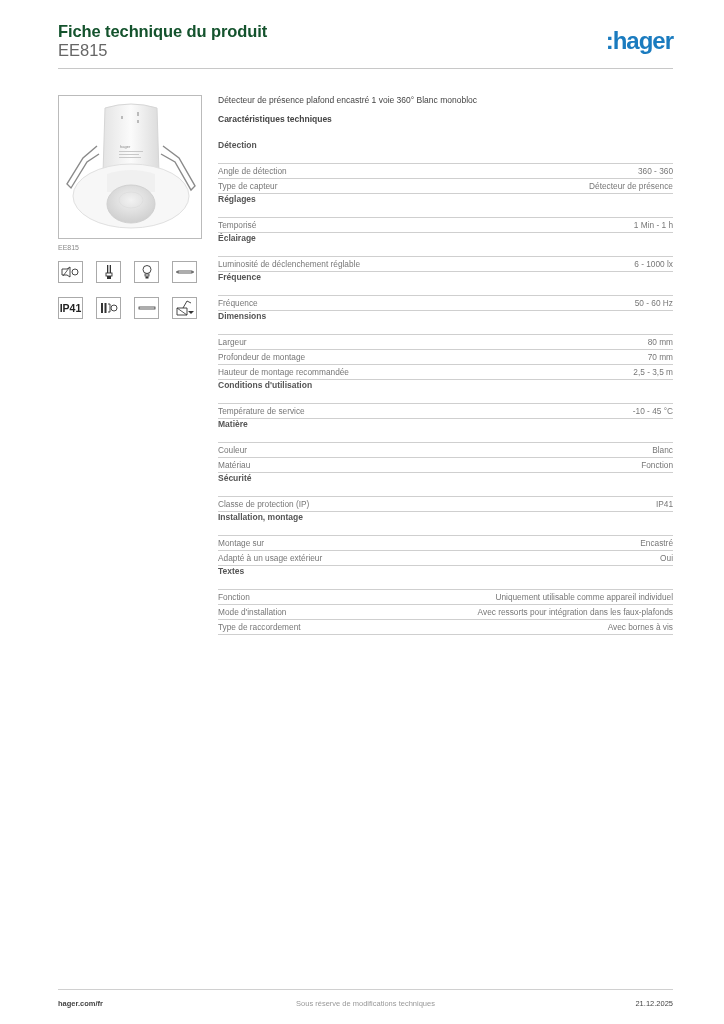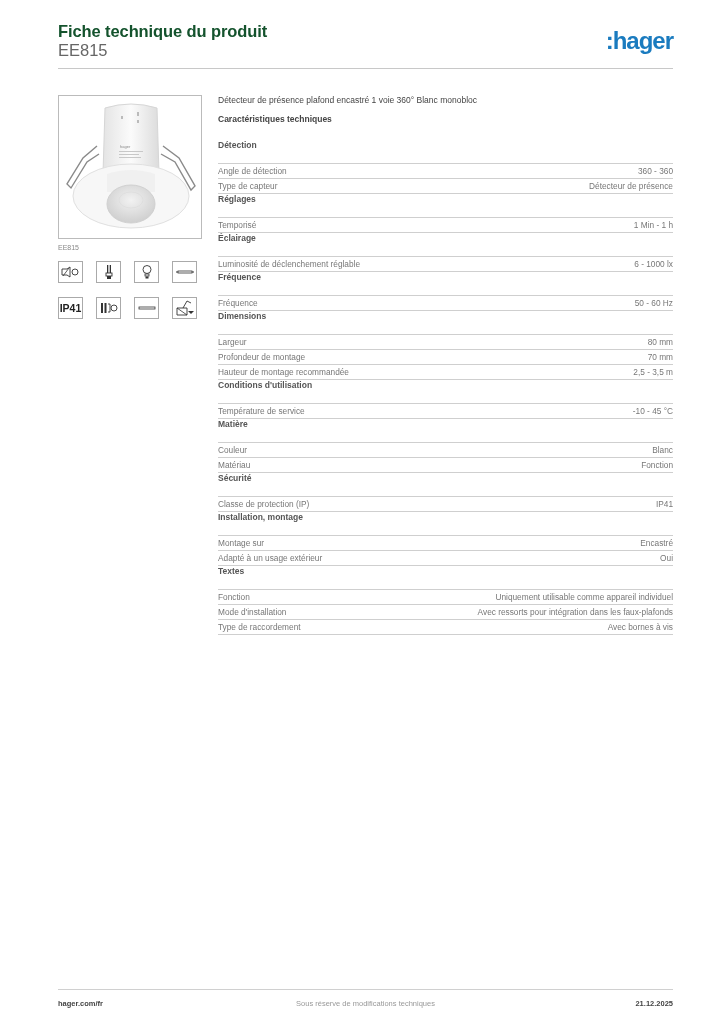--- a/index.html
+++ b/index.html
@@ -27,21 +27,21 @@
   .group.first { margin-top: 15px; }
   .group-title { font-size: 8.5px; font-weight: bold; color: #555; height: 11px; line-height: 11px; border-bottom: 1px solid #cfcfcf; padding-bottom: 12px; box-sizing: content-box; }
   .row { display: flex; justify-content: space-between; align-items: center; height: 15px; border-bottom: 1px solid #cfcfcf; font-size: 8.3px; color: #777; }
   .row .lbl { white-space: nowrap; }
   .row .val { white-space: nowrap; text-align: right; }
 
   .footer-rule { position: absolute; left: 58px; top: 989px; width: 615px; height: 1px; background: #d0d0d0; }
   .footer { position: absolute; left: 58px; top: 999px; width: 615px; height: 12px; font-size: 7.5px; }
   .footer .left { position: absolute; left: 0; top: 0; font-weight: bold; color: #444; }
   .footer .center { position: absolute; left: 0; width: 100%; text-align: center; top: 0; color: #999; }
-  .footer .right { position: absolute; right: 0; top: 0; font-weight: bold; color: #444; padding-left: 48px; }
+  .footer .right { position: absolute; right: 0; top: 0; font-weight: normal; color: #444; padding-left: 48px; }
 </style>
 </head>
 <body>
 
 <div class="header">
   <div class="title">Fiche technique du produit</div>
   <div class="ref">EE815</div>
   <div class="logo">:hager</div>
 </div>
 <div class="header-rule"></div>

